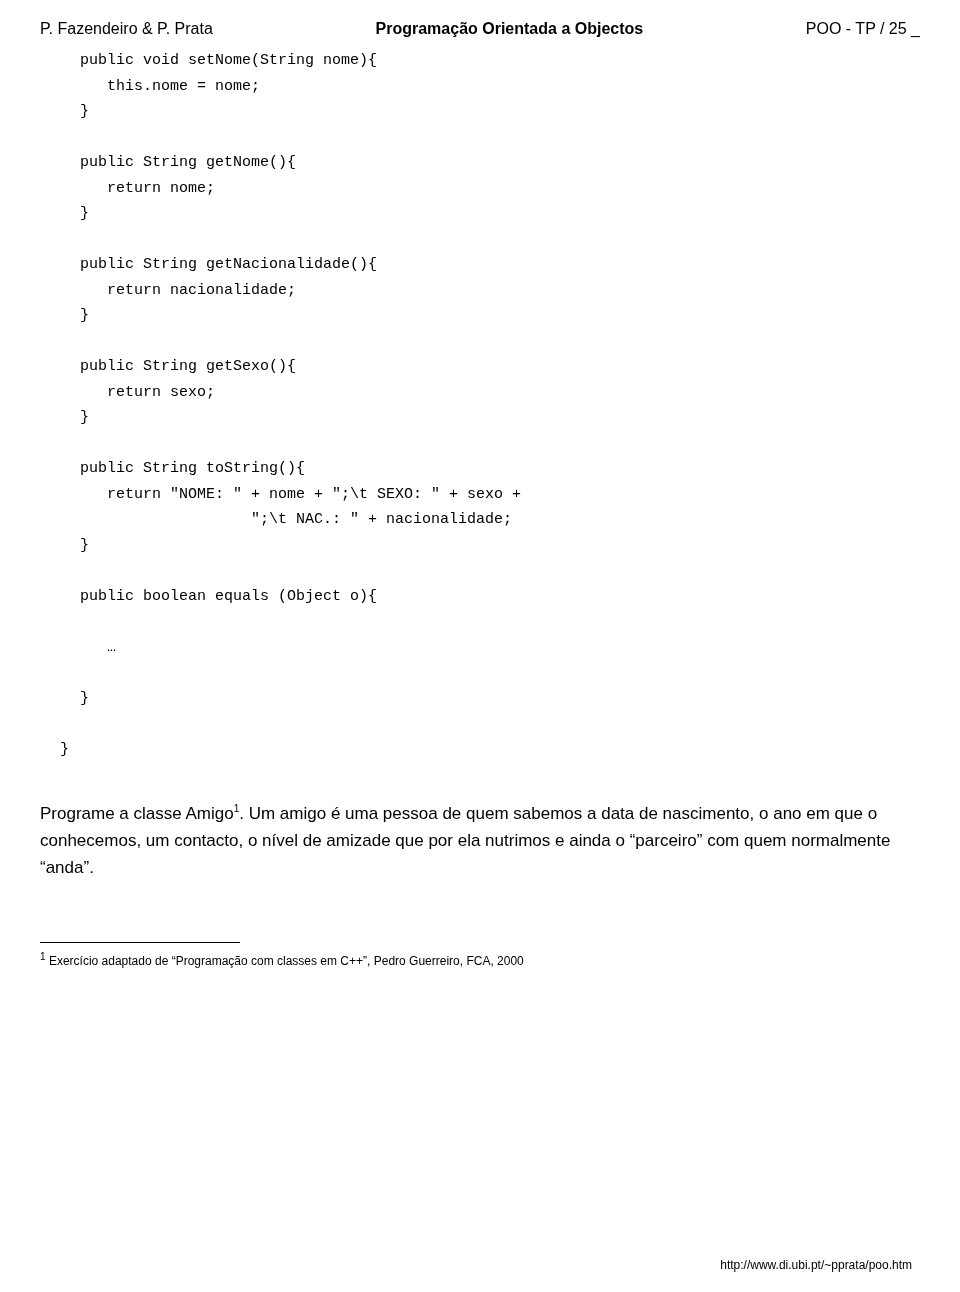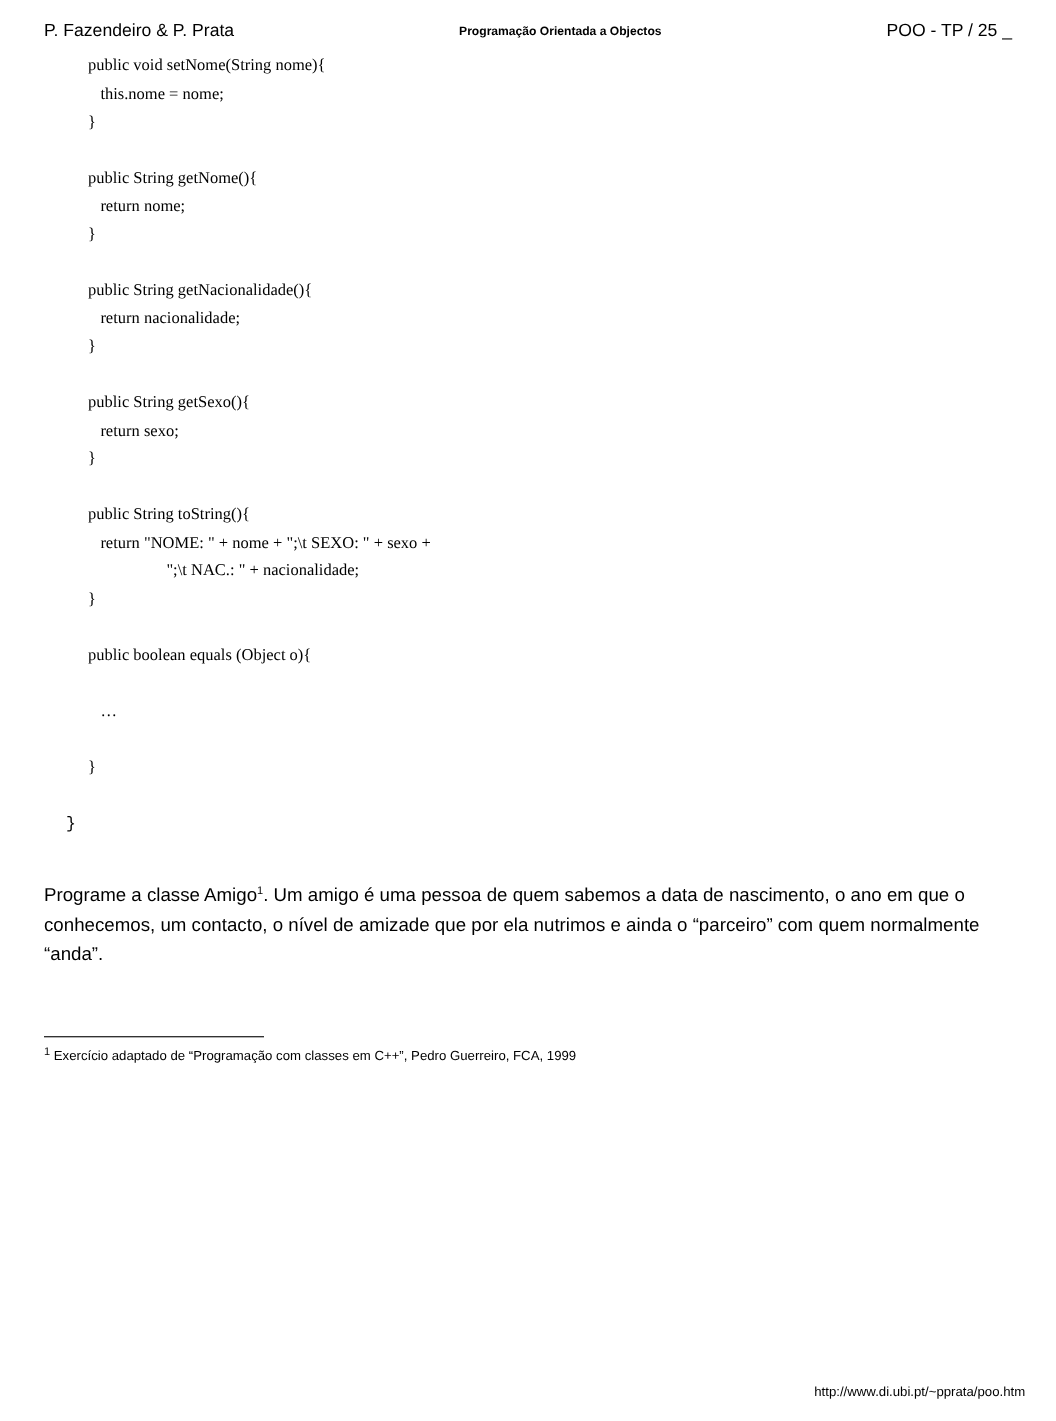--- a/index.html
+++ b/index.html
@@ -20,21 +20,21 @@
 
     .top-bar {
       display: flex;
       justify-content: space-between;
       align-items: center;
       margin-bottom: 9px;
       text-align: right;
     }
 
     .code-block {
-      font-family: Liberation Serif, serif;
+      font-family: Liberation Mono, monospace;
       font-size: 15px;
       line-height: 1.7;
       margin: 10px 0 30px 40px;
       white-space: pre;
       color: #000;
     }
 
     .section-text {
       font-size: 17px;
       line-height: 1.6;
@@ -52,36 +52,36 @@
     }
 
     .footnote {
       font-size: 12px;
       color: #000;
     }
 
     .footer-url {
       position: absolute;
       bottom: 20px;
-      right: 28px;
+      right: 48px;
       font-size: 12px;
       color: #000;
     }
 
     sup {
       font-size: 10px;
       vertical-align: super;
     }
   </style>
 </head>
 <body>
 
 <div class="top-bar">
   <span>P. Fazendeiro &amp; P. Prata</span>
-  <span style="font-weight:bold; font-size:11px;">Programação Orientada a Objectos</span>
+  <span style="font-weight:bold; font-size:16px;">Programação Orientada a Objectos</span>
   <span>POO - TP / 25 _</span>
 </div>
 
 <div class="code-block"><span>public void setNome(String nome){</span>
 <span>   this.nome = nome;</span>
 <span>}</span>
 
 <span>public String getNome(){</span>
 <span>   return nome;</span>
 <span>}</span>
@@ -109,16 +109,16 @@
   <span>}</span>
 </div>
 
 <div class="section-text">
   <span>Programe a classe Amigo</span><sup>1</sup><span>. Um amigo é uma pessoa de quem sabemos a data de nascimento, o ano em que o conhecemos, um contacto, o nível de amizade que por ela nutrimos e ainda o “parceiro” com quem normalmente “anda”.</span>
 </div>
 
 <hr class="footnote-divider">
 
 <div class="footnote">
-  <sup>1</sup><span> Exercício adaptado de “Programação com classes em C++”, Pedro Guerreiro, FCA, 1999</span>
+  <sup>1</sup><span> Exercício adaptado de “Programação com classes em C++”, Pedro Guerreiro, FCA, 2000</span>
 </div>
 
 <div class="footer-url">http://www.di.ubi.pt/~pprata/poo.htm</div>
 
 </body></html>

